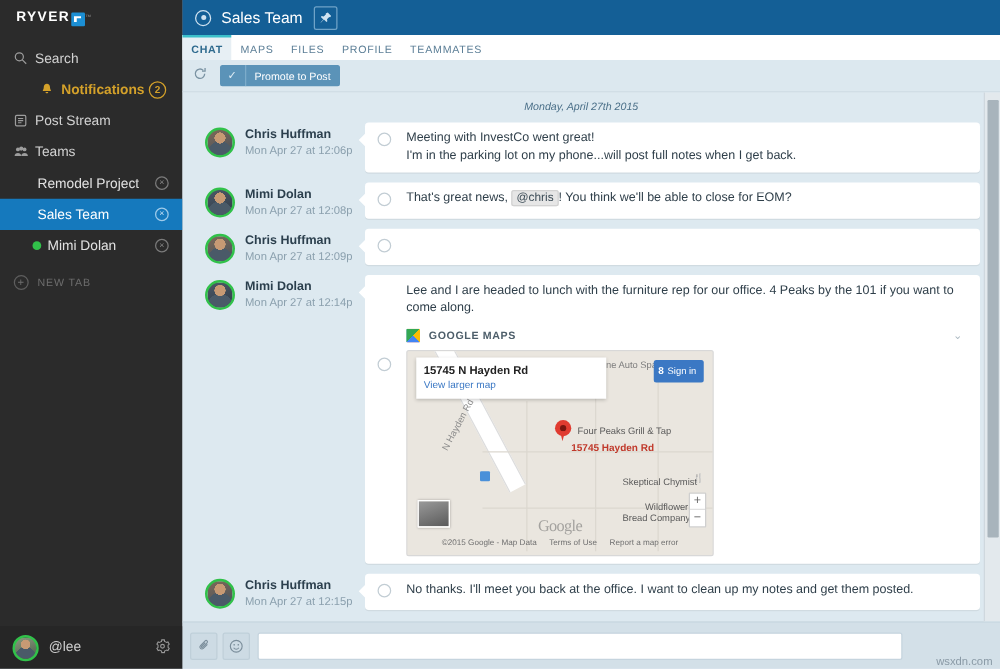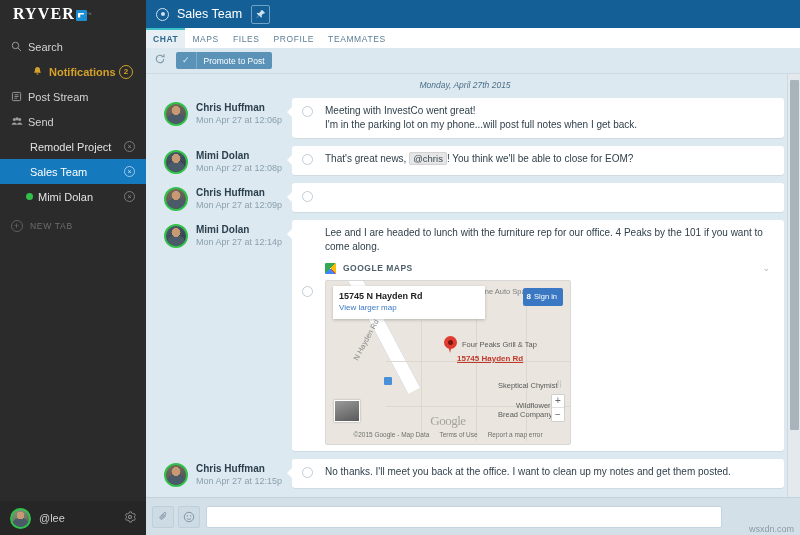--- a/index.html
+++ b/index.html
@@ -16,23 +16,22 @@
     width: 146px; height: 535px;
     background: #2b2b2b;
     display: flex; flex-direction: column;
     position: relative; flex: 0 0 146px;
   }
   .brand {
     height: 28px; display: flex; align-items: center;
     padding-left: 13px; background: #2b2b2b;
   }
   .brand-text {
-    color: #ffffff; font-size: 16px; font-weight: bold;
+    color: #ffffff; font-size: 11px; font-weight: bold;
     letter-spacing: 1.1px;
-    font-family: Liberation Serif, serif;
   }
   .brand-mark {
     display: inline-block; width: 11px; height: 11px;
     background: #1c8fd4; margin-left: 1px; position: relative; top: 1px;
     border-radius: 1px;
   }
   .brand-mark::after {
     content: ""; position: absolute; left: 2px; top: 3px;
     width: 6px; height: 5px; background: #fff;
     clip-path: polygon(0 0, 100% 0, 100% 40%, 40% 40%, 40% 100%, 0 100%);
@@ -375,21 +374,21 @@
       <div class="nav-item">
         <span class="ico">
           <svg width="12" height="11" viewBox="0 0 18 16">
               <circle cx="5" cy="5" r="2.3" fill="currentColor"></circle>
               <circle cx="13" cy="5" r="2.3" fill="currentColor"></circle>
               <circle cx="9" cy="4" r="2.5" fill="currentColor"></circle>
               <path d="M1 13c0-2.2 1.8-3.6 4-3.6s4 1.4 4 3.6z" fill="currentColor"></path>
               <path d="M9 13c0-2.2 1.8-3.6 4-3.6s4 1.4 4 3.6z" fill="currentColor"></path>
             </svg>
         </span>
-        <span class="lbl">Send</span>
+        <span class="lbl">Teams</span>
       </div>
 
       <div class="sub-item">
         <span class="lbl">Remodel Project</span>
         <span class="circ-x">×</span>
       </div>
 
       <div class="sub-item active">
         <span class="lbl">Sales Team</span>
         <span class="circ-x">×</span>
@@ -566,21 +565,21 @@
                   <span>Sign in</span>
                 </div>
 
                 <span class="poi rot" style="left:30px;top:72px;">N Hayden Rd</span>
 
                 <div class="pin">
                   <div class="head"></div>
                     <div class="tip"></div>
                 </div>
                 <span class="poi" style="left:136px;top:57px;">Four Peaks Grill &amp; Tap</span>
-                <span class="poi red" style="left:131px;top:71px;text-decoration:underline;">15745 Hayden Rd</span>
+                <span class="poi red" style="left:131px;top:71px;">15745 Hayden Rd</span>
 
                 <div class="transit"></div>
 
                 <span class="poi" style="left:172px;top:98px;">Skeptical Chymist</span>
                 <span class="fork" style="left:229px;top:96px;color:#e8913c;">🍴</span>
                 <span class="poi" style="left:190px;top:118px;">Wildflower</span>
                 <span class="poi" style="left:172px;top:127px;">Bread Company</span>
 
                 <div class="streetview"></div>
                 <div class="zoomctl">

